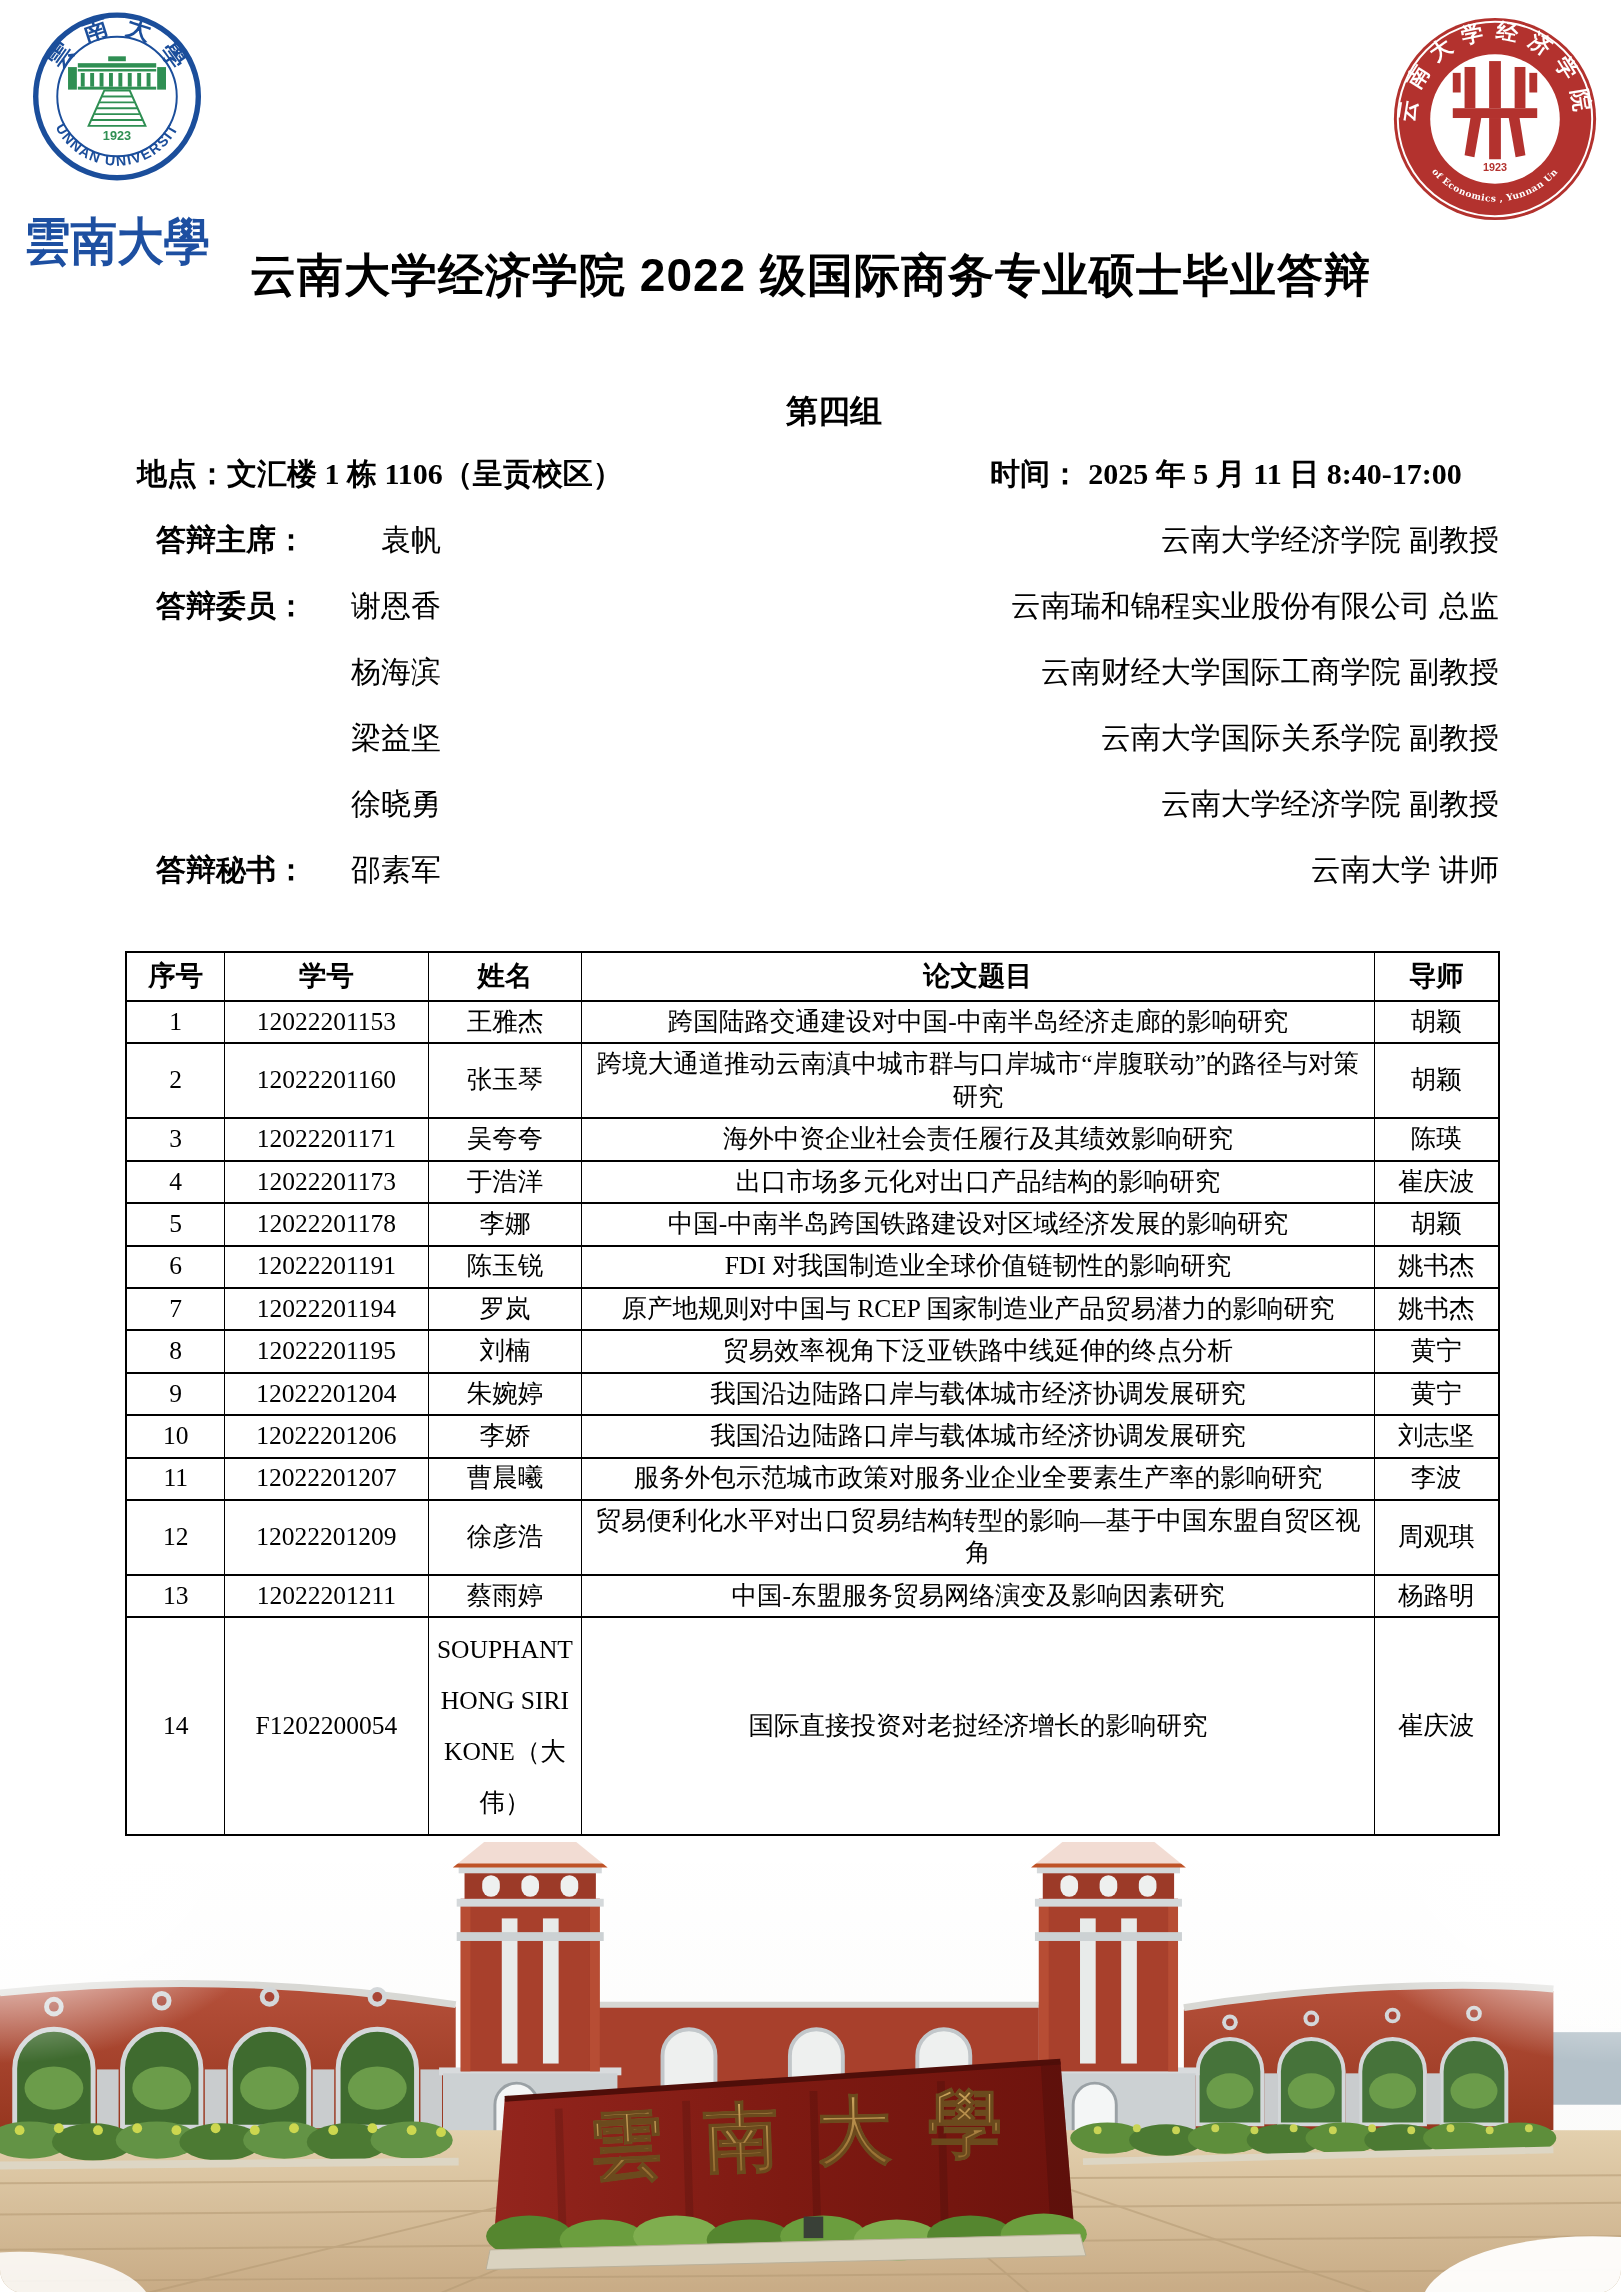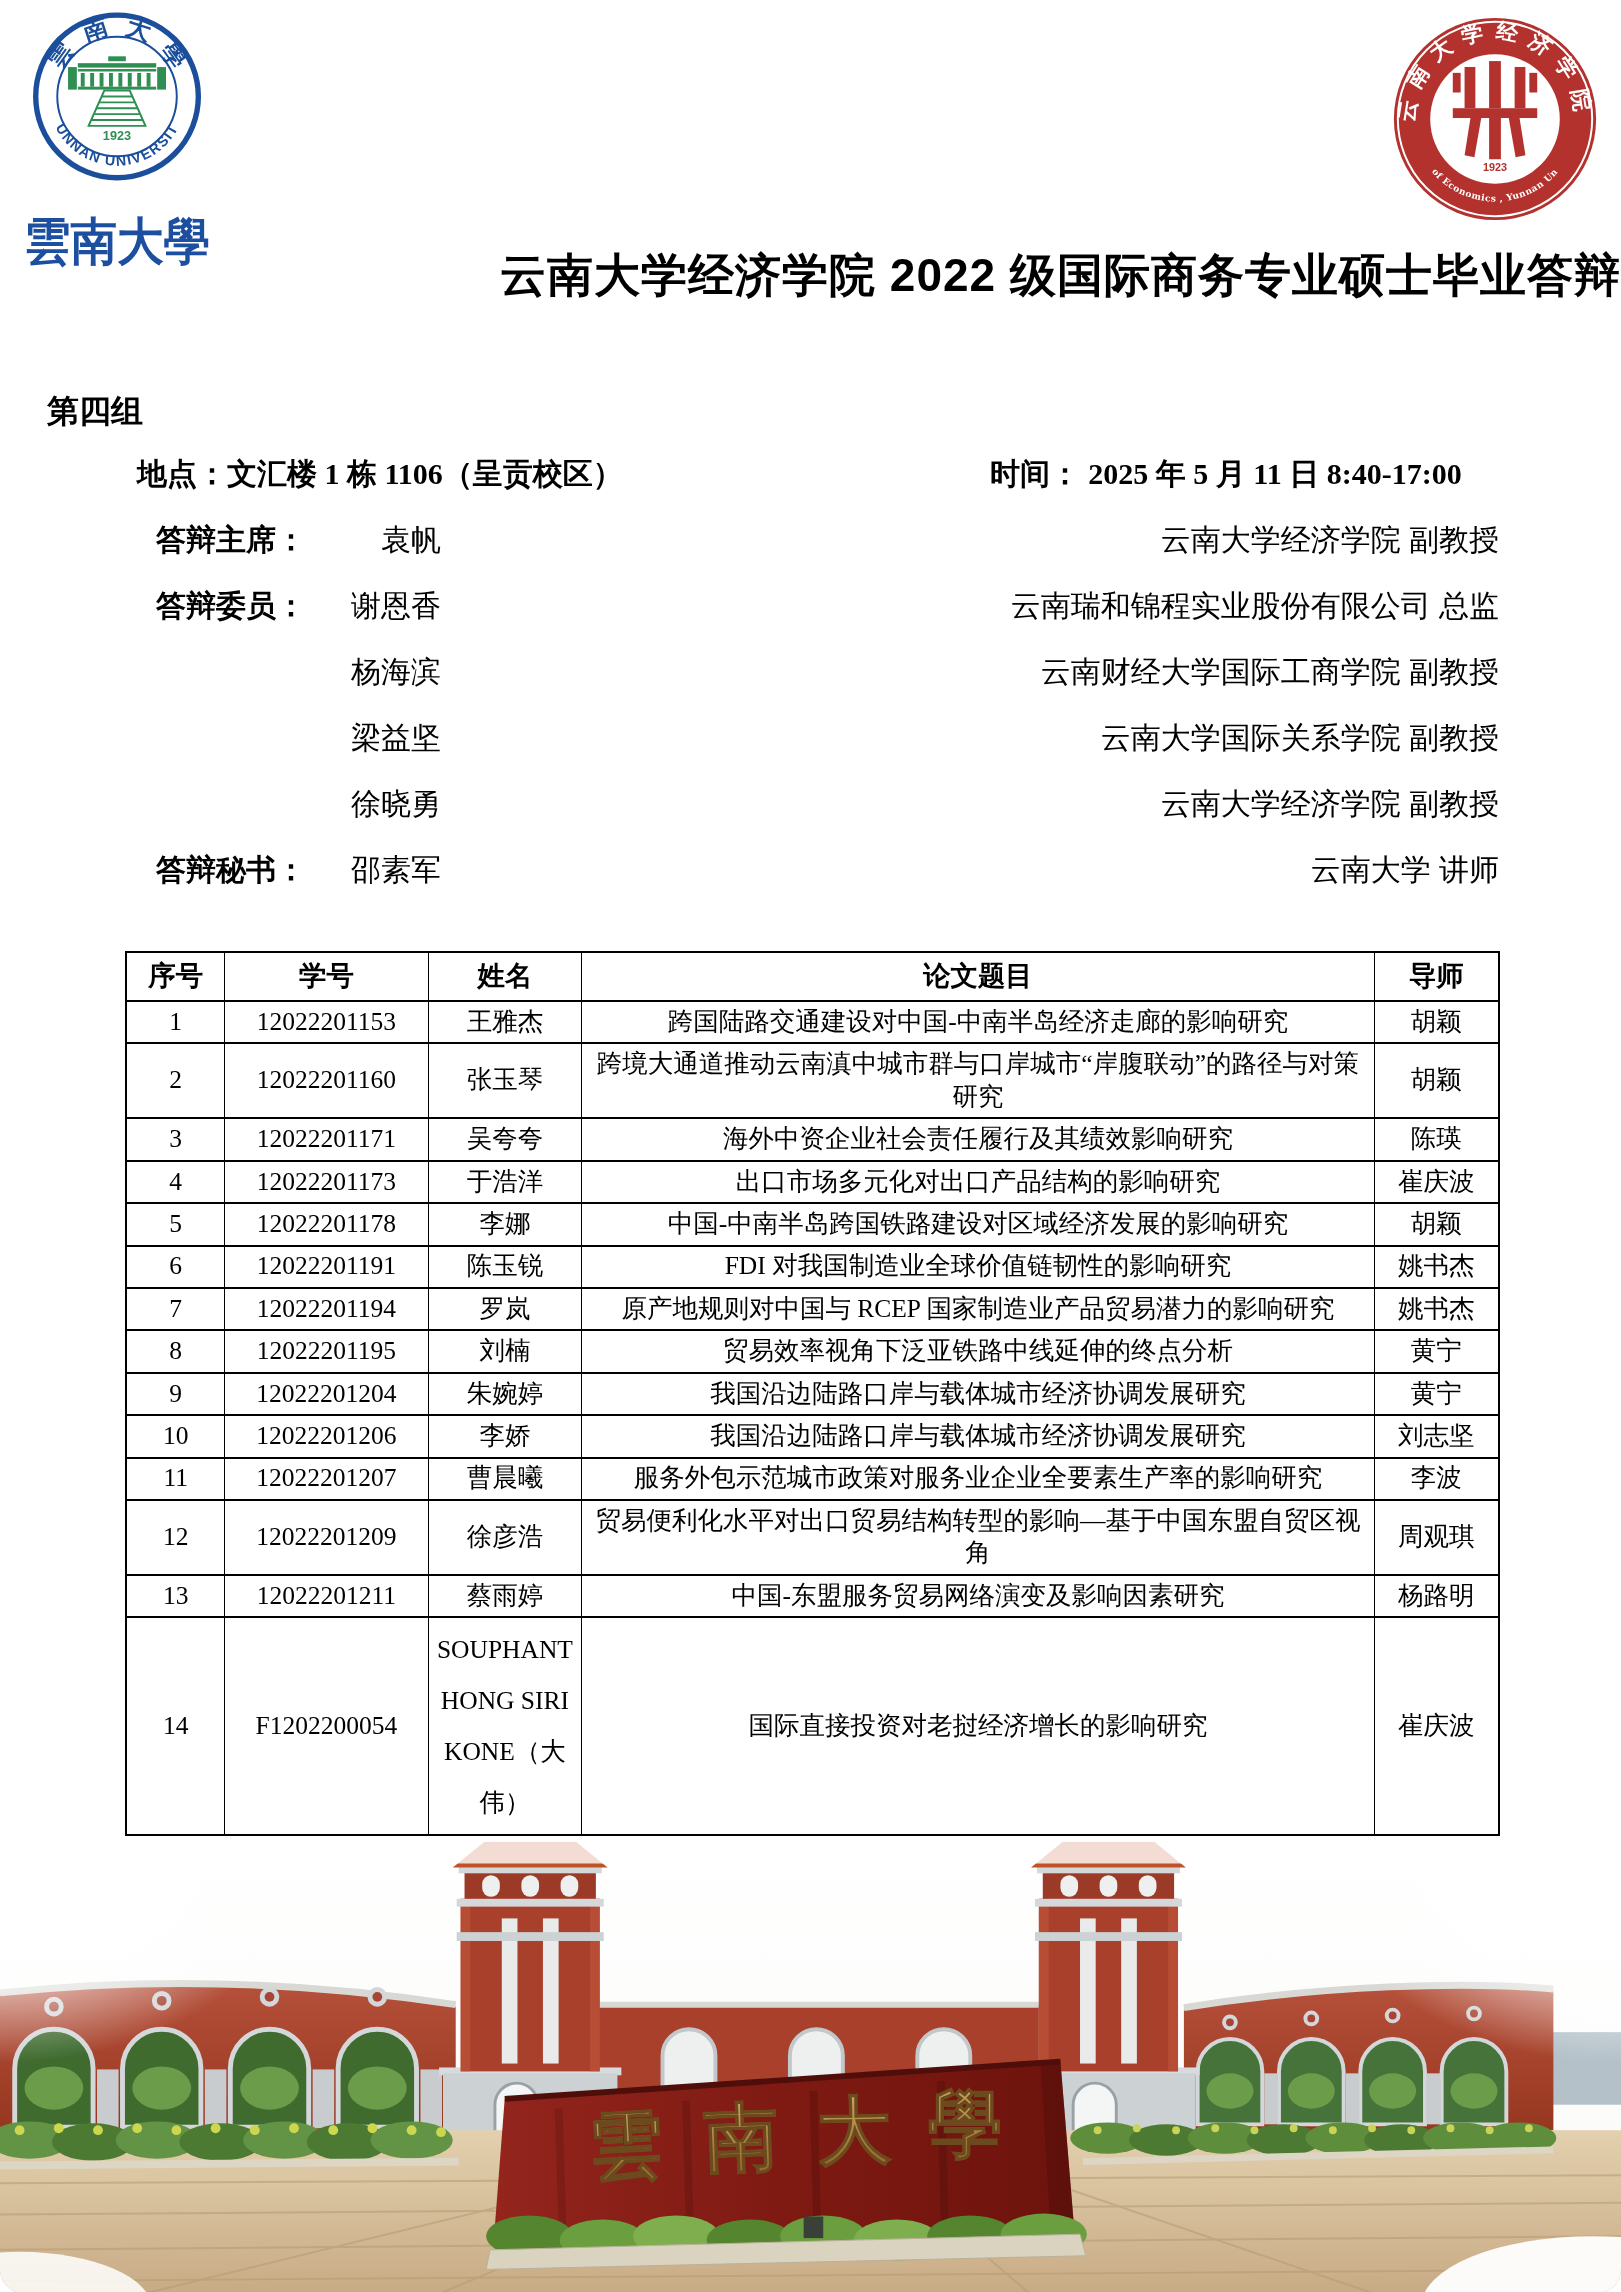--- a/index.html
+++ b/index.html
@@ -12,25 +12,25 @@
   .page { position:absolute; inset:0; background:#fff; }
 
   
   .logo-left  { position:absolute; left:21.6px;  top:7.8px;  width:192px; height:271px; }
   .seal-right { position:absolute; left:1388px; top:11.8px; width:214px; height:214px; }
   .logo-left svg, .seal-right svg { width:100%; height:100%; overflow:visible; }
 
   
   .doc-title {
     position:absolute; top:245px; left:0; width:100%;
-    text-align:right; font-weight:bold; font-size:46px; letter-spacing:1px;
+    text-align:center; font-weight:bold; font-size:46px; letter-spacing:1px;
   }
   .group-title {
     position:absolute; top:390px; left:0; width:100%;
-    text-align:left; font-weight:bold; font-size:32px;padding-left:47px;
+    text-align:center; font-weight:bold; font-size:32px;padding-left:47px;
   }
 
   
   .info-block { position:absolute; top:452px; left:137px; width:1362px; font-size:30px; }
   .info-row  { display:flex; align-items:flex-start; height:66px; line-height:43px; position:relative;text-align:right; }
   .lbl { font-weight:bold; white-space:nowrap; }
   .w-lbl { width:169px; flex:0 0 169px; }
   .name-col { width:135px; flex:0 0 135px; }
   .affil { flex:1; }
   .bold { font-weight:bold;font-family:Liberation Serif, serif; }

